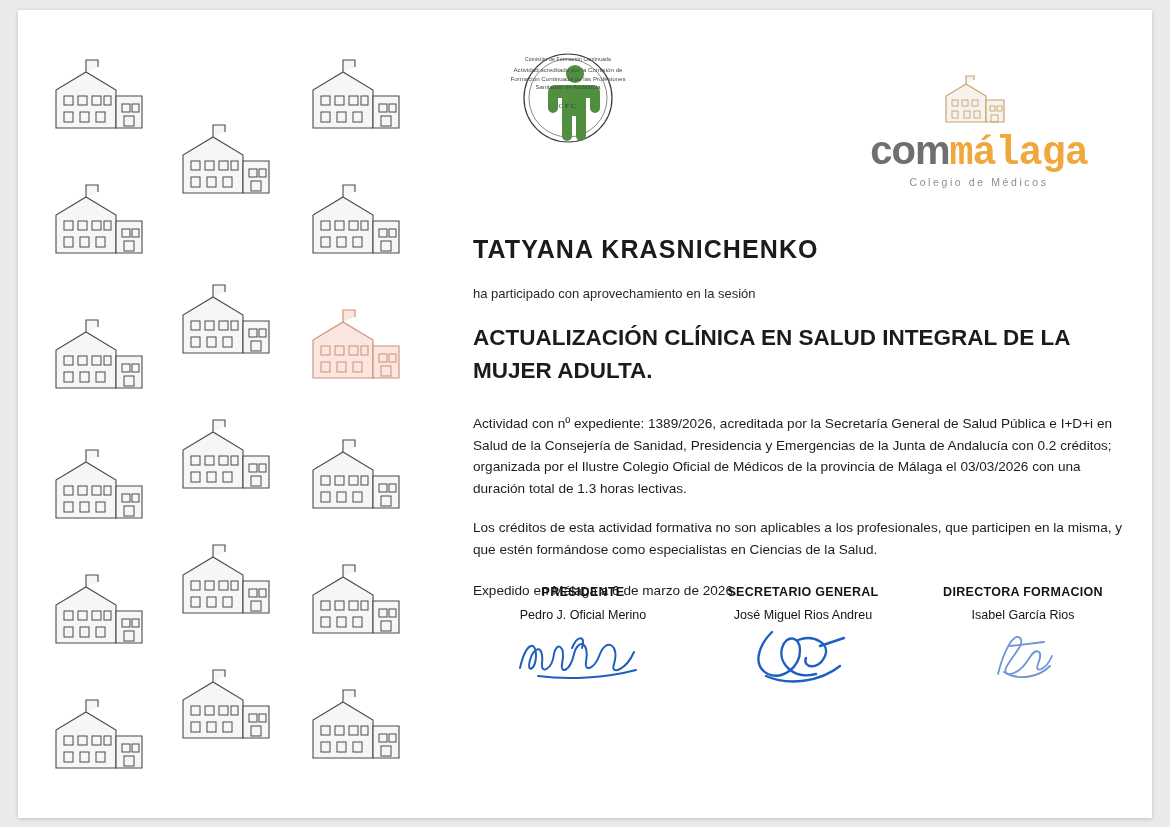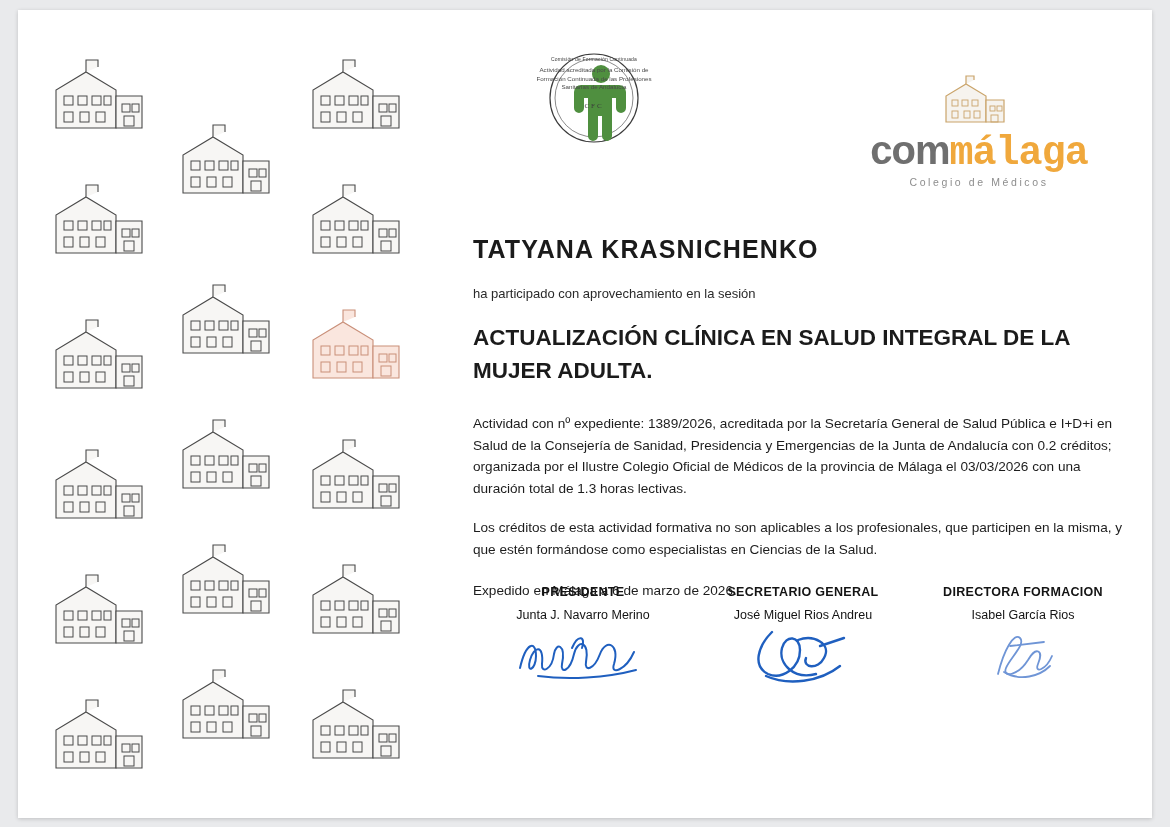--- a/index.html
+++ b/index.html
@@ -37,21 +37,21 @@
   .house {
     position: absolute;
     width: 118px;
     height: 88px;
   }
   .house svg { display: block; width: 100%; height: 100%; }
 
   
   .logo-left {
     position: absolute;
-    left: 496px;
+    left: 470px;
     top: 42px;
     width: 160px;
     height: 150px;
     text-align: center;
   }
   .logo-left .emblem { width: 110px; height: 96px; margin: 0 auto; display:block; }
   .logo-left .cap-top {
     font-size: 5px;
     color: #3b3b3b;
     letter-spacing: .2px;
@@ -567,21 +567,21 @@
       <p class="para"><span>Actividad con nº expediente: </span><b>1389/2026</b><span>, acreditada por la Secretaría General de Salud Pública e I+D+i en Salud de la Consejería de Sanidad, Presidencia y Emergencias de la Junta de Andalucía con </span><b>0.2 créditos</b><span>; organizada por el Ilustre Colegio Oficial de Médicos de la provincia de Málaga el 03/03/2026 con una duración total de 1.3 horas lectivas.</span></p>
 
       <p class="para tight">Los créditos de esta actividad formativa no son aplicables a los profesionales, que participen en la misma, y que estén formándose como especialistas en Ciencias de la Salud.</p>
 
       <p class="para">Expedido en Málaga a 6 de marzo de 2026.</p>
     </div>
 
     <div class="signatures">
       <div class="sig-col">
         <div class="sig-role">PRESIDENTE</div>
-        <div class="sig-name">Junta J. Navarro Merino</div>
+        <div class="sig-name">Pedro J. Oficial Merino</div>
         <div class="sig-mark">
           <svg width="150" height="66" viewBox="0 0 150 66" xmlns="http://www.w3.org/2000/svg">
             <g fill="none" stroke="#1f5fbf" stroke-width="2" stroke-linecap="round">
               <path d="M12 44 C18 18, 28 16, 28 32 C28 46, 18 50, 22 36 C26 22, 36 20, 34 40 C33 50, 44 46, 46 30 C48 18, 58 20, 54 40 C52 50, 62 48, 66 30 C70 14, 82 18, 78 38 C76 48, 86 46, 92 30 C98 14, 112 20, 106 40 C102 52, 118 46, 126 28"></path>
               <path d="M30 52 C60 56, 98 54, 128 46"></path>
               <path d="M64 24 C70 10, 78 12, 74 24"></path>
             </g>
           </svg>
         </div>
       </div>

